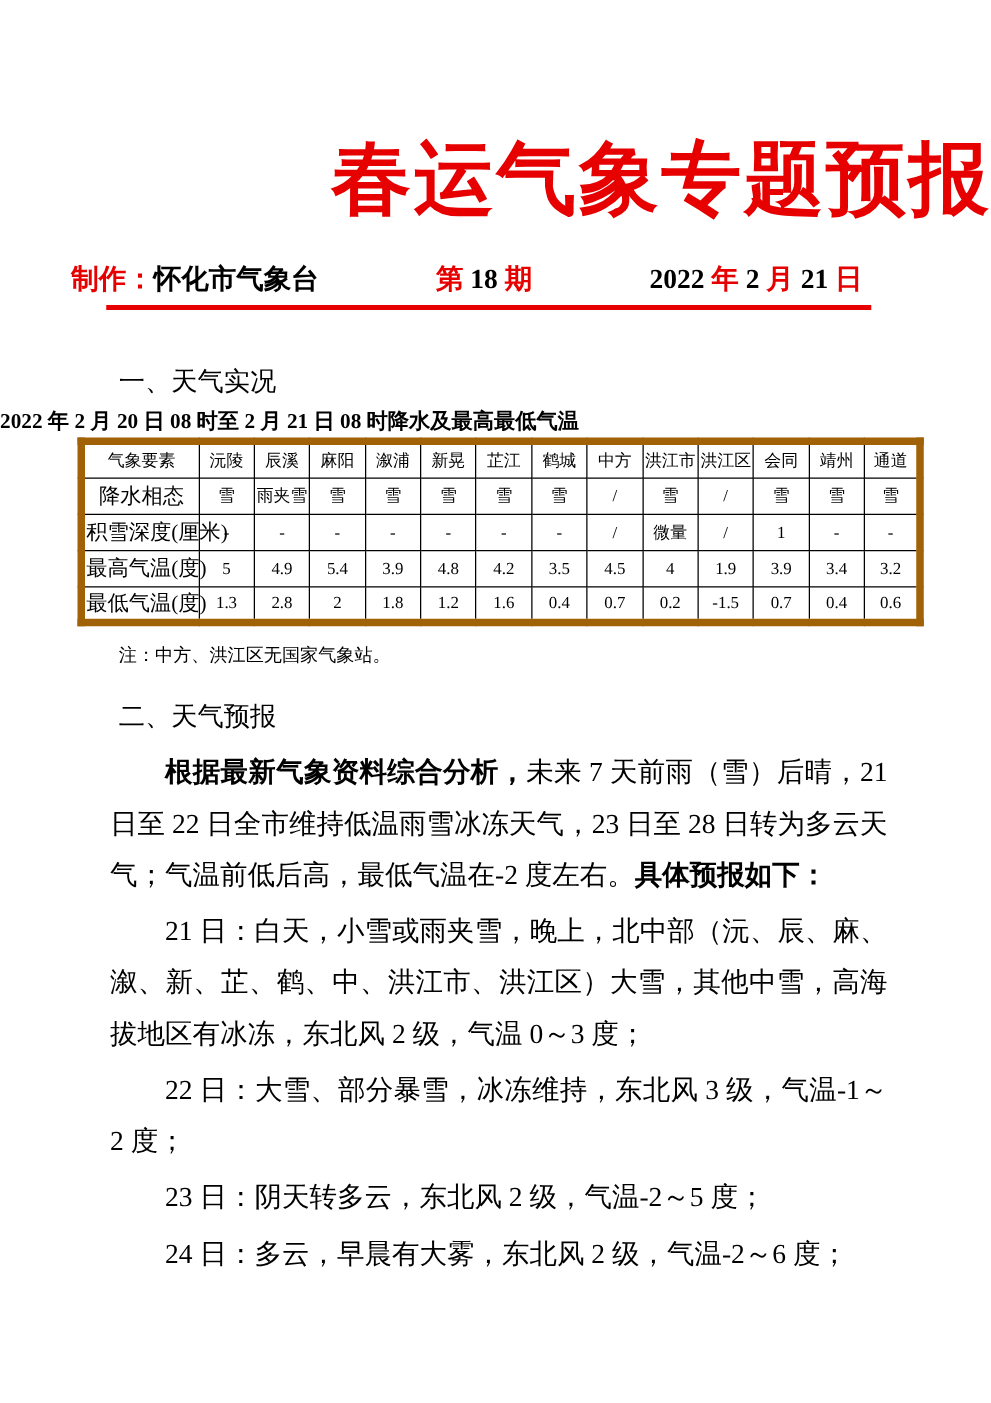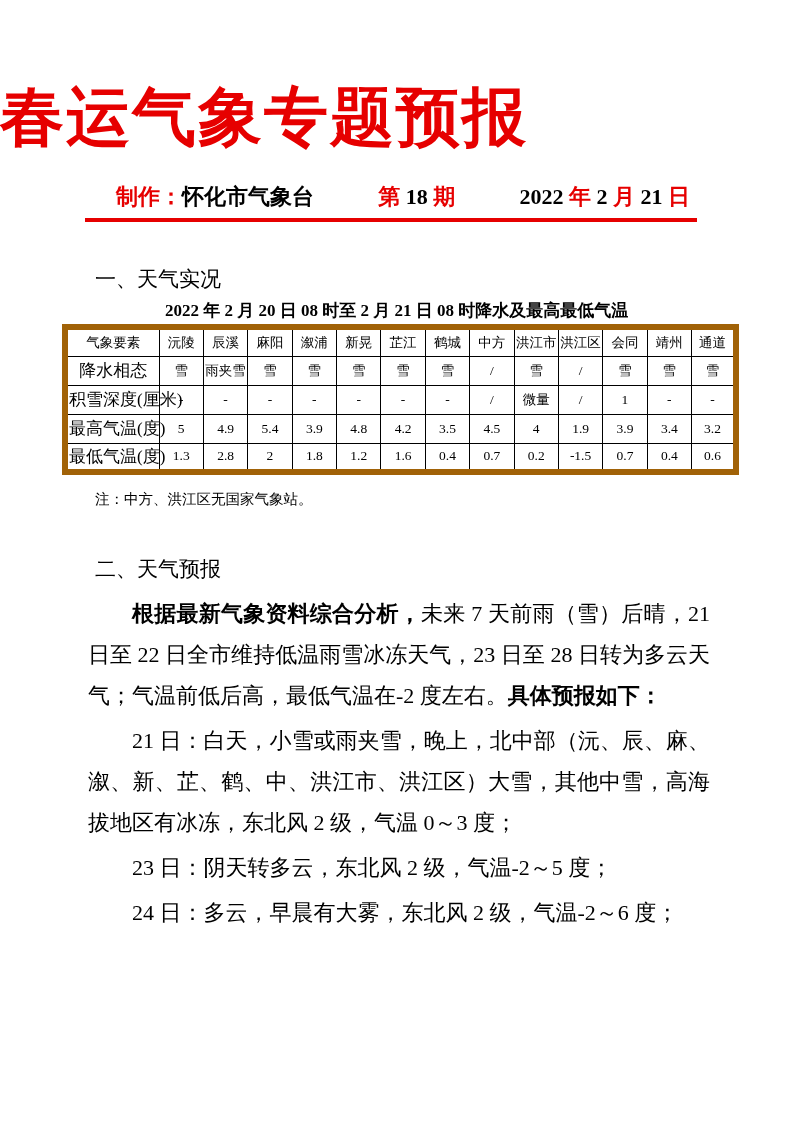--- a/index.html
+++ b/index.html
@@ -8,54 +8,53 @@
   .page{
     position:relative;
     width:793px; height:1122px;
     margin:0 auto;
     background:#ffffff;
     font-family:"Liberation Serif","DejaVu Serif",serif;
     color:#000;
     overflow:hidden;
   }
   .doc-title{
-    margin:76px 0 0 0;
-    text-align:left;
+    margin:102px 0 0 0;
+    text-align:right;
     font-size:64px;
     line-height:1.3;
     font-weight:700;
     letter-spacing:2px;
     color:var(--red);
   }
   .info-row{
     display:flex;
     justify-content:space-between;
     align-items:baseline;
-    margin:24px 103px 0 116px;
+    margin:24px 103px 0 57px;
     font-size:22px;
     font-weight:700;
     line-height:28px;
   }
   .red{ color:var(--red); }
   .bold{ font-weight:700; }
   .red-rule{
     margin:7px 0 0 85px;
     width:612px; height:4px;
     background:var(--red);
   }
   .section-heading{
     margin:44px 0 0 95px;
     font-size:21px;
     font-weight:400;
     line-height:27px;
   }
-  .section-heading.second{ margin-top:48px; }
+  .section-heading.second{ margin-top:26px; }
   .table-title{
     margin:8px 0 0 0;
-    text-align:center;
     font-size:17px;
     font-weight:700;
     line-height:20px;
   }
   table.weather{
     margin:3px 0 0 62px;
     width:677px;
     border-collapse:collapse;
     table-layout:fixed;
     border:6px solid #a16207;
@@ -213,17 +212,18 @@
       </tbody>
   </table>
 
   <div class="note">注：中方、洪江区无国家气象站。</div>
 
   <h2 class="section-heading second">二、天气预报</h2>
 
   <div class="paragraphs">
       <p><span class="bold">根据最新气象资料综合分析，</span><span>未来 7 天前雨（雪）后晴，21 日至 22 日全市维持低温雨雪冰冻天气，23 日至 28 日转为多云天气；气温前低后高，最低气温在-2 度左右。</span><span class="bold">具体预报如下：</span></p>
       <p><span>21 日：白天，小雪或雨夹雪，晚上，北中部（沅、辰、麻、溆、新、芷、鹤、中、洪江市、洪江区）大雪，其他中雪，高海拔地区有冰冻，东北风 2 级，气温 0～3 度；</span></p>
+      <p><span>22 日：大雪、部分暴雪，冰冻维持，东北风 3 级，气温-1～2 度；</span></p>
       <p><span>23 日：阴天转多云，东北风 2 级，气温-2～5 度；</span></p>
       <p><span>24 日：多云，早晨有大雾，东北风 2 级，气温-2～6 度；</span></p>
     </div>
 
 </div>
 
 </body></html>

